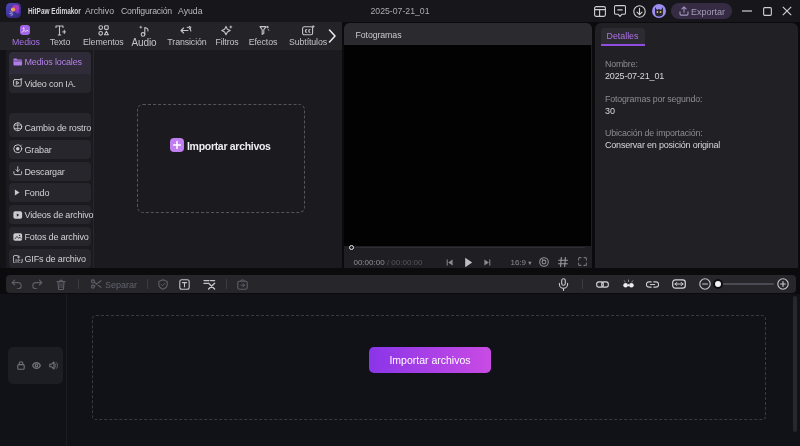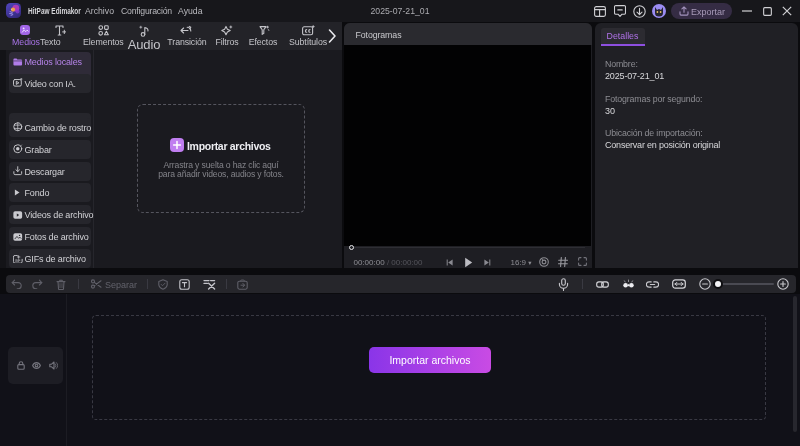--- a/index.html
+++ b/index.html
@@ -82,40 +82,40 @@
       </svg>
   </div>
   <div class="abs" style="left:6px;top:15px;width:40px;text-align:center;font-size:8.8px;letter-spacing:-0.1px;color:#a874e6;">Medios</div>
 
   <svg class="abs" style="left:55px;top:3px" width="11" height="11" viewBox="0 0 11 11">
       <g class="ic" stroke="#c4c4c9">
         <path d="M1 2.4 V1 h7 v1.4 M4.5 1 V10 M3.2 10 h2.6"></path>
         <path d="M9.3 5.2 v3.4 M7.6 6.9 h3.4" stroke-width="1"></path>
       </g>
     </svg>
-  <div class="abs" style="left:40px;top:15px;width:40px;font-size:8.8px;letter-spacing:-0.1px;">Texto</div>
+  <div class="abs" style="left:40px;top:15px;width:40px;text-align:center;font-size:8.8px;letter-spacing:-0.1px;">Texto</div>
 
   <svg class="abs" style="left:98px;top:3px" width="11" height="11" viewBox="0 0 11 11">
       <g class="ic" stroke="#c4c4c9">
         <circle cx="2.8" cy="2.6" r="1.8"></circle>
         <rect x="6.6" y="0.8" width="3.6" height="3.6" rx="0.8"></rect>
         <rect x="0.9" y="6.5" width="3.6" height="3.6" rx="1.8"></rect>
         <path d="M8.4 6.2 l1.9 3.5 h-3.8 Z"></path>
       </g>
     </svg>
   <div class="abs" style="left:83px;top:15px;width:40px;text-align:center;font-size:8.8px;letter-spacing:-0.1px;">Elementos</div>
 
   <svg class="abs" style="left:139px;top:2.5px" width="11" height="12" viewBox="0 0 11 12">
       <g class="ic" stroke="#c4c4c9">
         <circle cx="4" cy="9.4" r="1.8"></circle>
         <path d="M5.8 9.4 V2.6 c2.2 0.2 3.4 1.5 3.2 3.4"></path>
         <path d="M1.8 1.2 v2 M0.8 2.2 h2" stroke-width="0.8"></path>
       </g>
     </svg>
-  <div class="abs" style="left:124px;top:15px;width:40px;text-align:center;font-size:13px;letter-spacing:-0.1px;">Audio</div>
+  <div class="abs" style="left:124px;top:15px;width:40px;text-align:center;font-size:10px;letter-spacing:-0.1px;">Audio</div>
 
   <svg class="abs" style="left:180px;top:3px" width="12" height="11" viewBox="0 0 12 11">
       <g class="ic" stroke="#c4c4c9">
         <path d="M1 5.5 H8 M1 5.5 L3.6 3 M1 5.5 L3.6 8"></path>
         <path d="M7.2 2.2 a4 4 0 0 1 3.6 3.8"></path>
         <path d="M9.2 1.4 l1.6 0.9 l-0.9 1.5"></path>
       </g>
     </svg>
   <div class="abs" style="left:164px;top:15px;width:46px;text-align:center;font-size:8.8px;letter-spacing:-0.1px;">Transición</div>
 
@@ -242,21 +242,20 @@
     </div>
   </div>
 
   <div class="abs" style="left:137px;top:54px;width:168px;height:109px;border:1px dashed #55555e;border-radius:6px;"></div>
   <div class="abs" style="left:170px;top:88px;width:14px;height:14px;border-radius:4px;background:#c07ef0;">
     <svg width="14" height="14" viewBox="0 0 14 14">
         <path d="M7 3.6 V10.4 M3.6 7 H10.4" stroke="#fff" stroke-width="1.5" stroke-linecap="round"></path>
       </svg>
   </div>
   <div class="abs" style="left:187px;top:90px;font-size:10.5px;font-weight:bold;letter-spacing:-0.3px;color:#eeeef2;">Importar archivos</div>
-  <div class="abs" style="left:137px;top:110.5px;width:168px;text-align:center;font-size:8.6px;letter-spacing:-0.15px;color:#84848a;line-height:9.4px;">Arrastra y suelta o haz clic aquí<br>para añadir videos, audios y fotos.</div>
 </div>
 
 <div class="abs" id="player" style="left:343.5px;top:22.5px;width:248.5px;height:245.5px;background:#1e1e23;border-radius:6px 6px 0 0;overflow:hidden">
   <div class="abs" style="left:0;top:0;width:249px;height:22px;background:#2a2a2f;"></div>
   <div class="abs" style="left:12px;top:7.5px;font-size:8.8px;letter-spacing:-0.1px;color:#c9c9cd;">Fotogramas</div>
   <div class="abs" style="left:0;top:22px;width:247px;height:201px;background:#020203;"></div>
 
   <div class="abs" style="left:8px;top:224.5px;width:233px;height:1px;background:#2e2e34;"></div>
   <div class="abs" style="left:5.5px;top:222px;width:5px;height:5px;border:1.2px solid #e8e8ec;border-radius:50%;background:#1e1e23;"></div>
 

